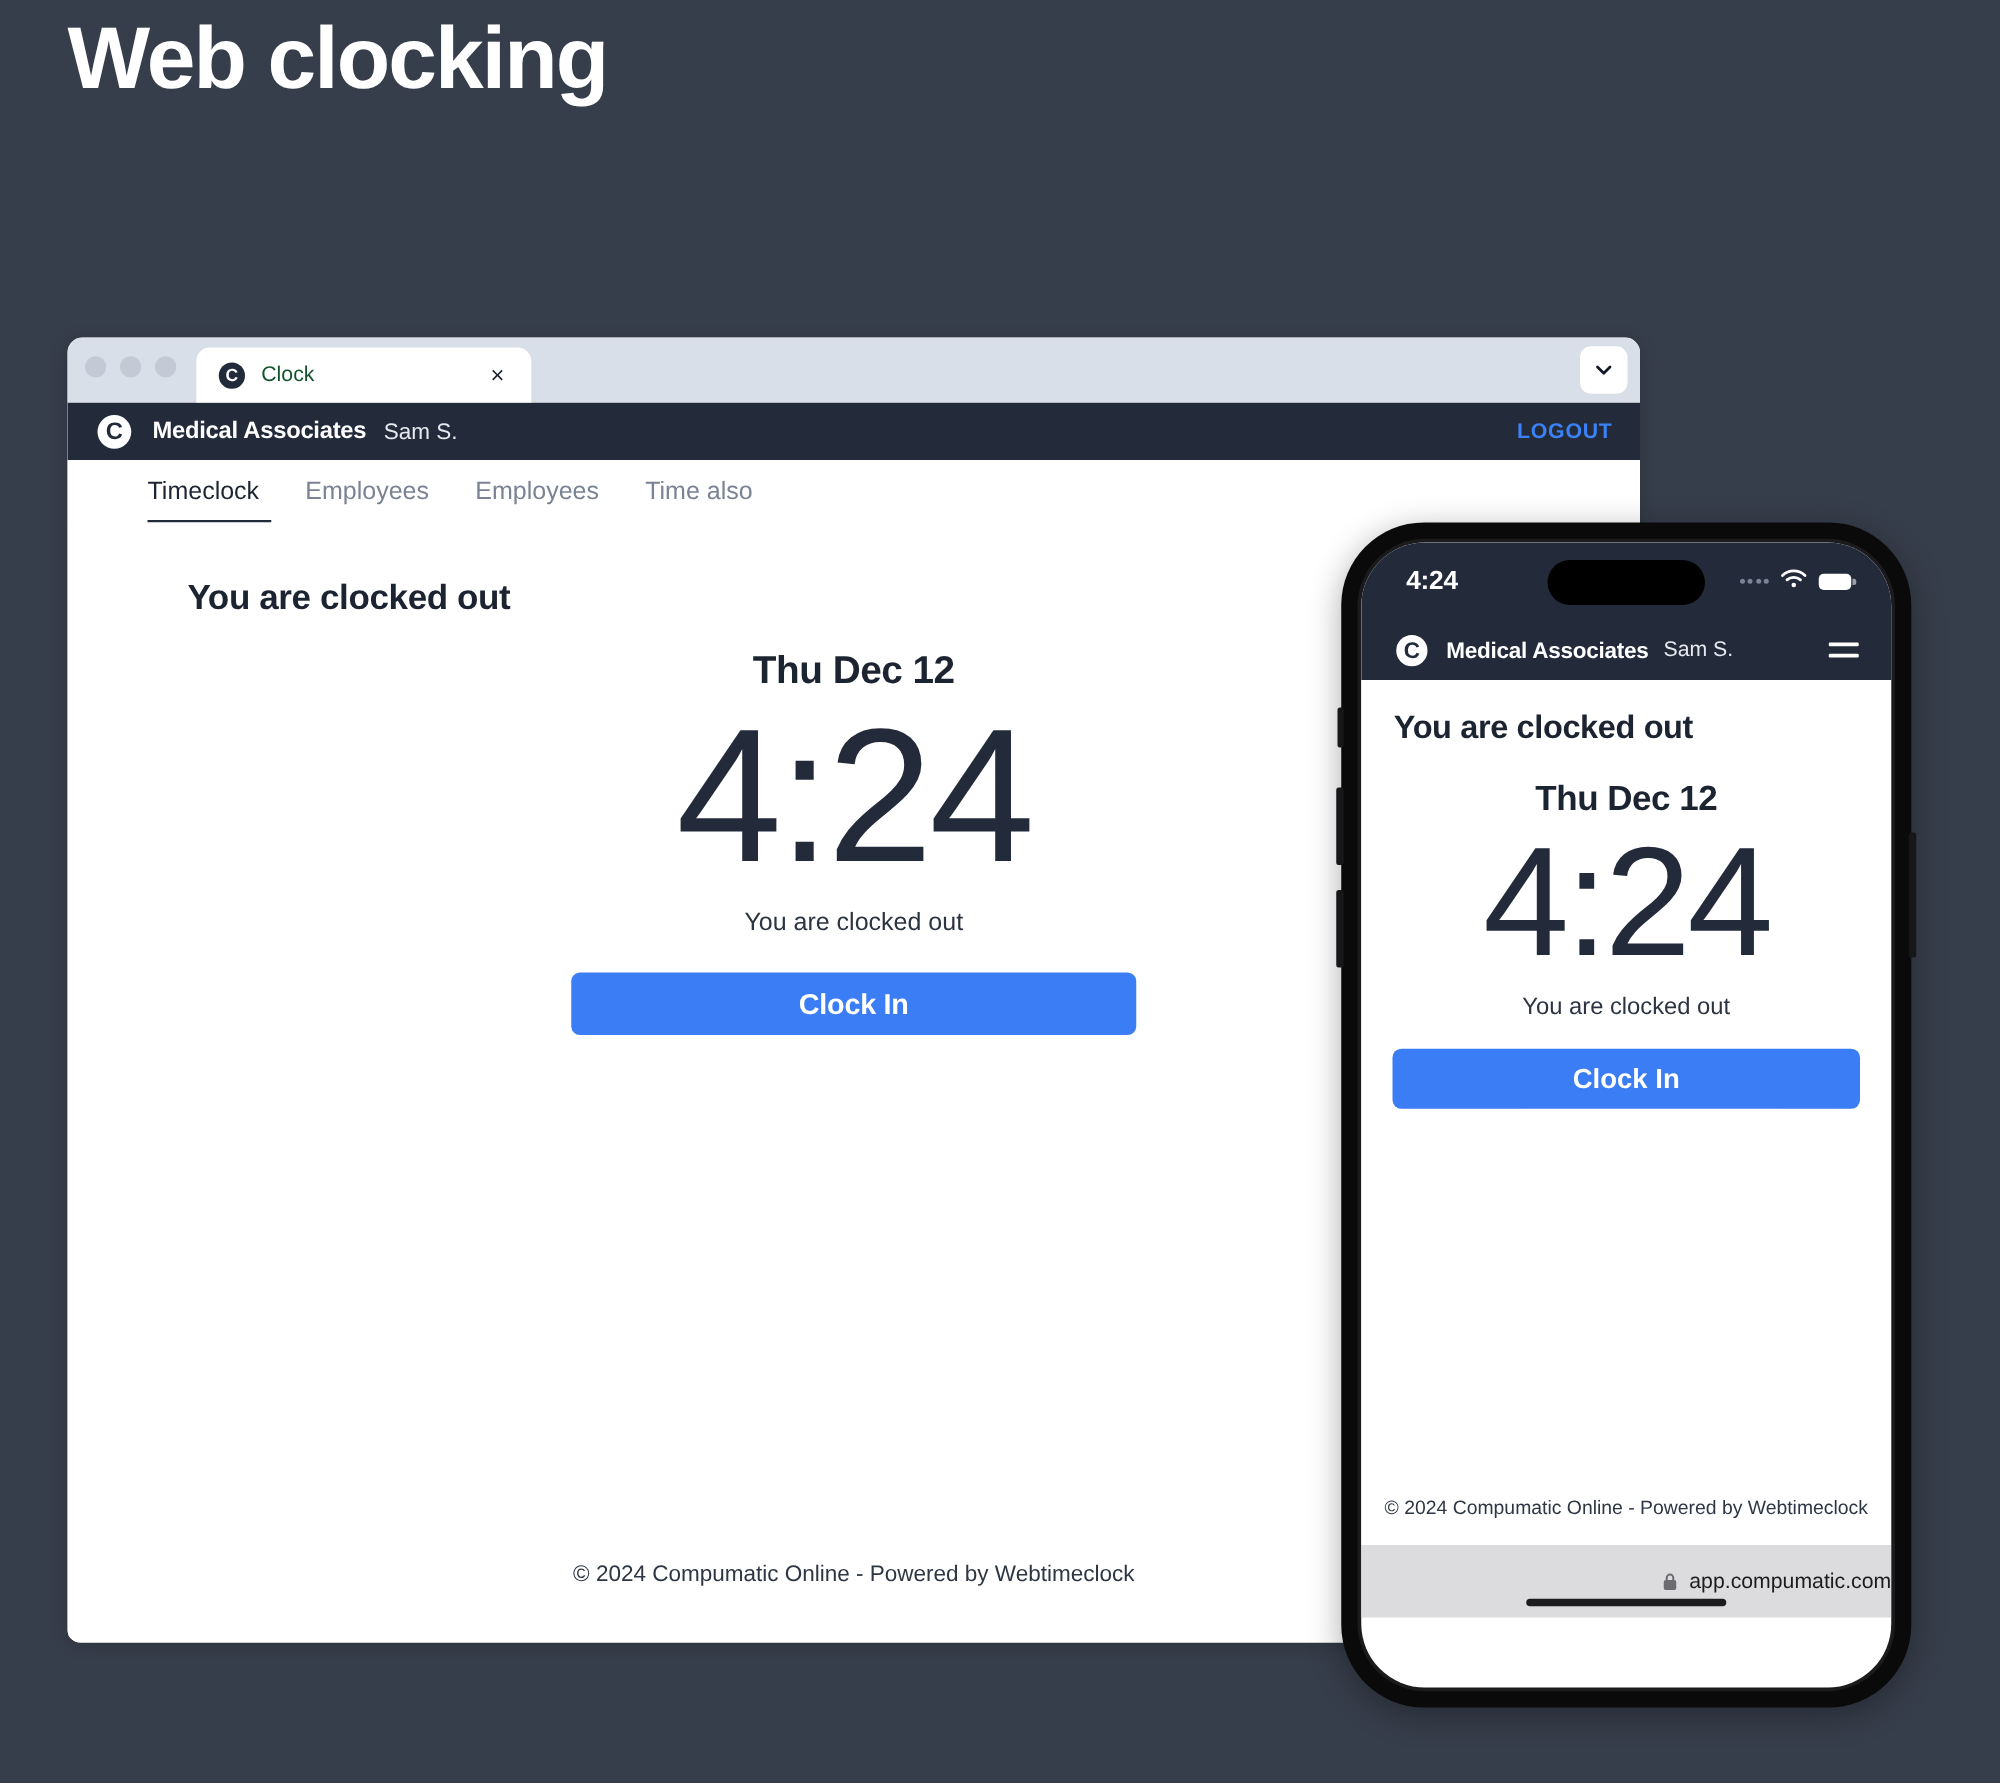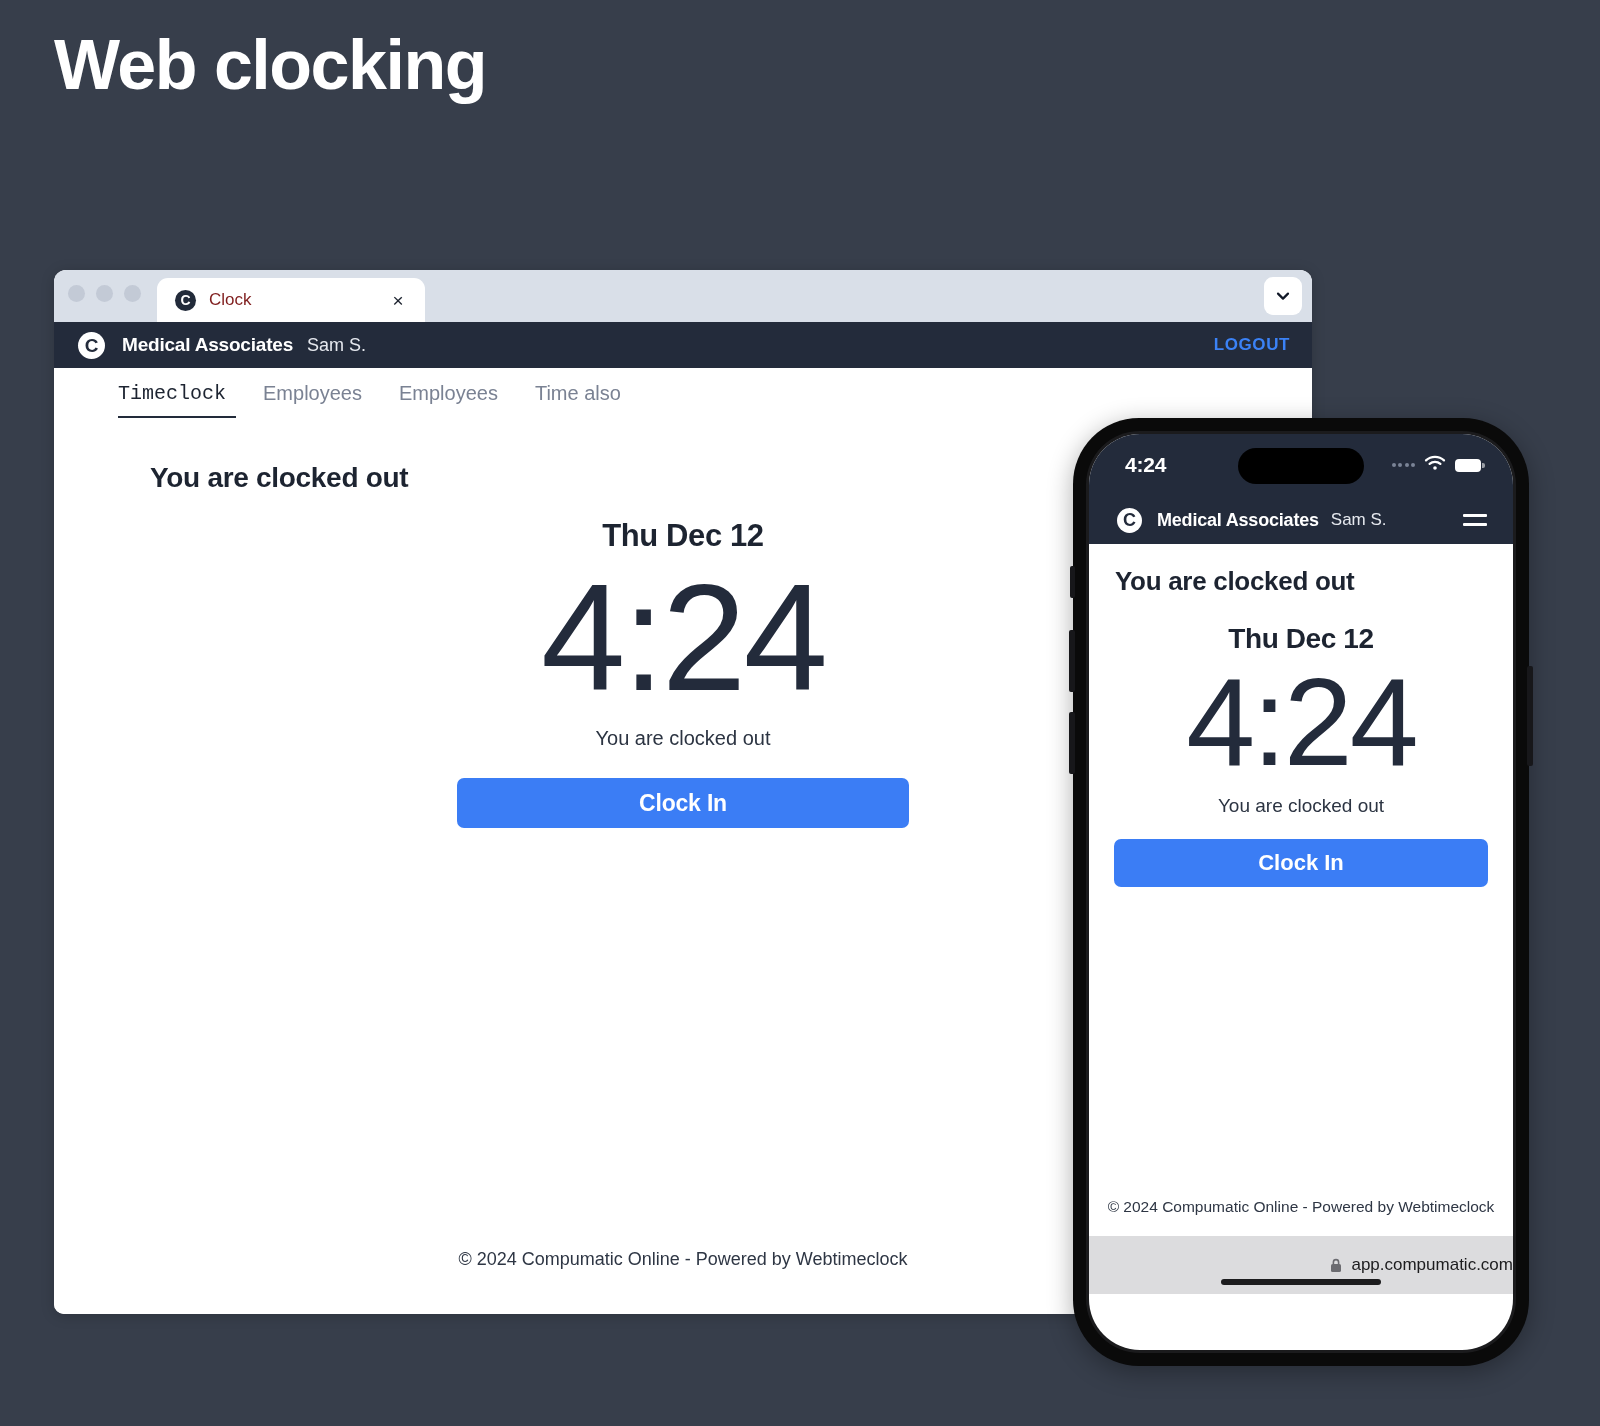--- a/index.html
+++ b/index.html
@@ -13,21 +13,21 @@
   body {
     background: #373e4b;
     font-family: "Liberation Sans", sans-serif;
     position: relative;
   }
 
   
   .headline-block {
     position: absolute;
     left: 54px;
-    top: 28px;
+    top: 9px;
     width: 1400px;
   }
 
   .headline {
     font-size: 70px;
     font-weight: bold;
     color: #ffffff;
     letter-spacing: -1.5px;
     line-height: 1.08;
   }
@@ -99,21 +99,21 @@
     font-weight: bold;
     display: flex;
     align-items: center;
     justify-content: center;
     line-height: 1;
     flex: 0 0 auto;
   }
 
   .tab-title {
     font-size: 17px;
-    color: #7f1d1d;
+    color: #14532d;
     flex: 1 1 auto;
     white-space: nowrap;
   }
 
   .tab-close {
     font-size: 19px;
     color: #1c222e;
     line-height: 1;
     width: 22px;
     text-align: center;
@@ -196,21 +196,20 @@
     padding: 0 25px 11px 0;
     margin-right: 12px;
     cursor: pointer;
     white-space: nowrap;
   }
   .app-tab.active {
     color: #1d2431;
     border-bottom: 2.5px solid #222b3a;
     padding-right: 10px;
     margin-right: 27px;
-    font-family: Liberation Mono, monospace;
   }
 
   
   .app-body {
     position: relative;
     background: #ffffff;
     height: 898px;
   }
 
   .status-heading {

